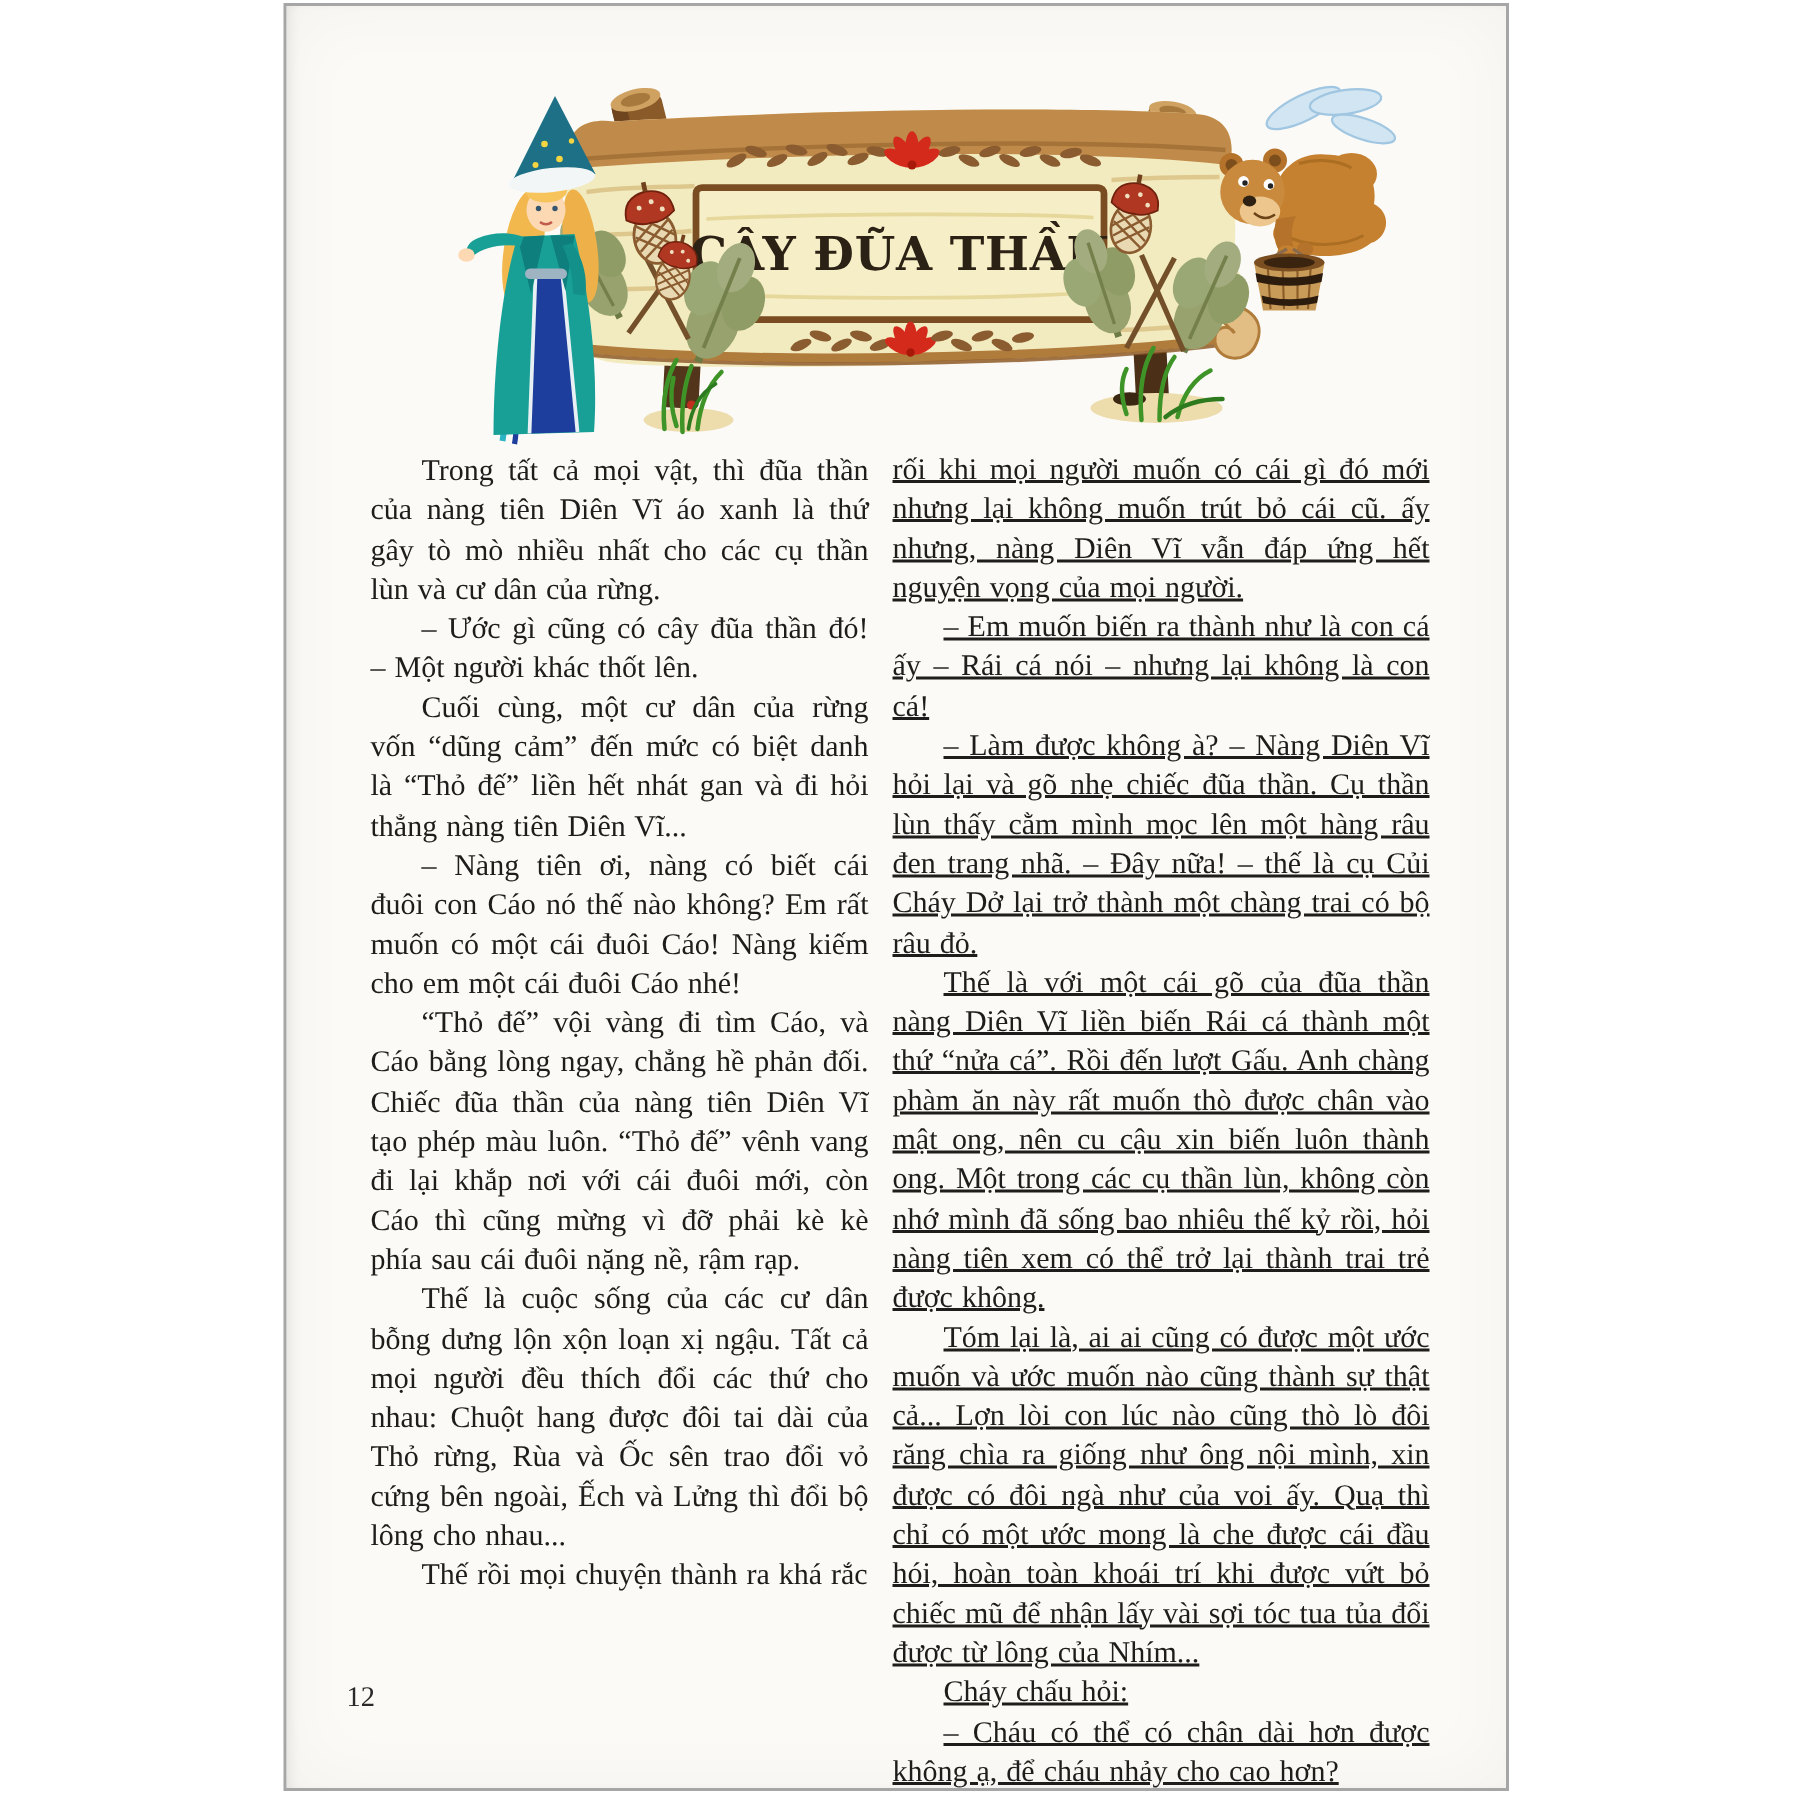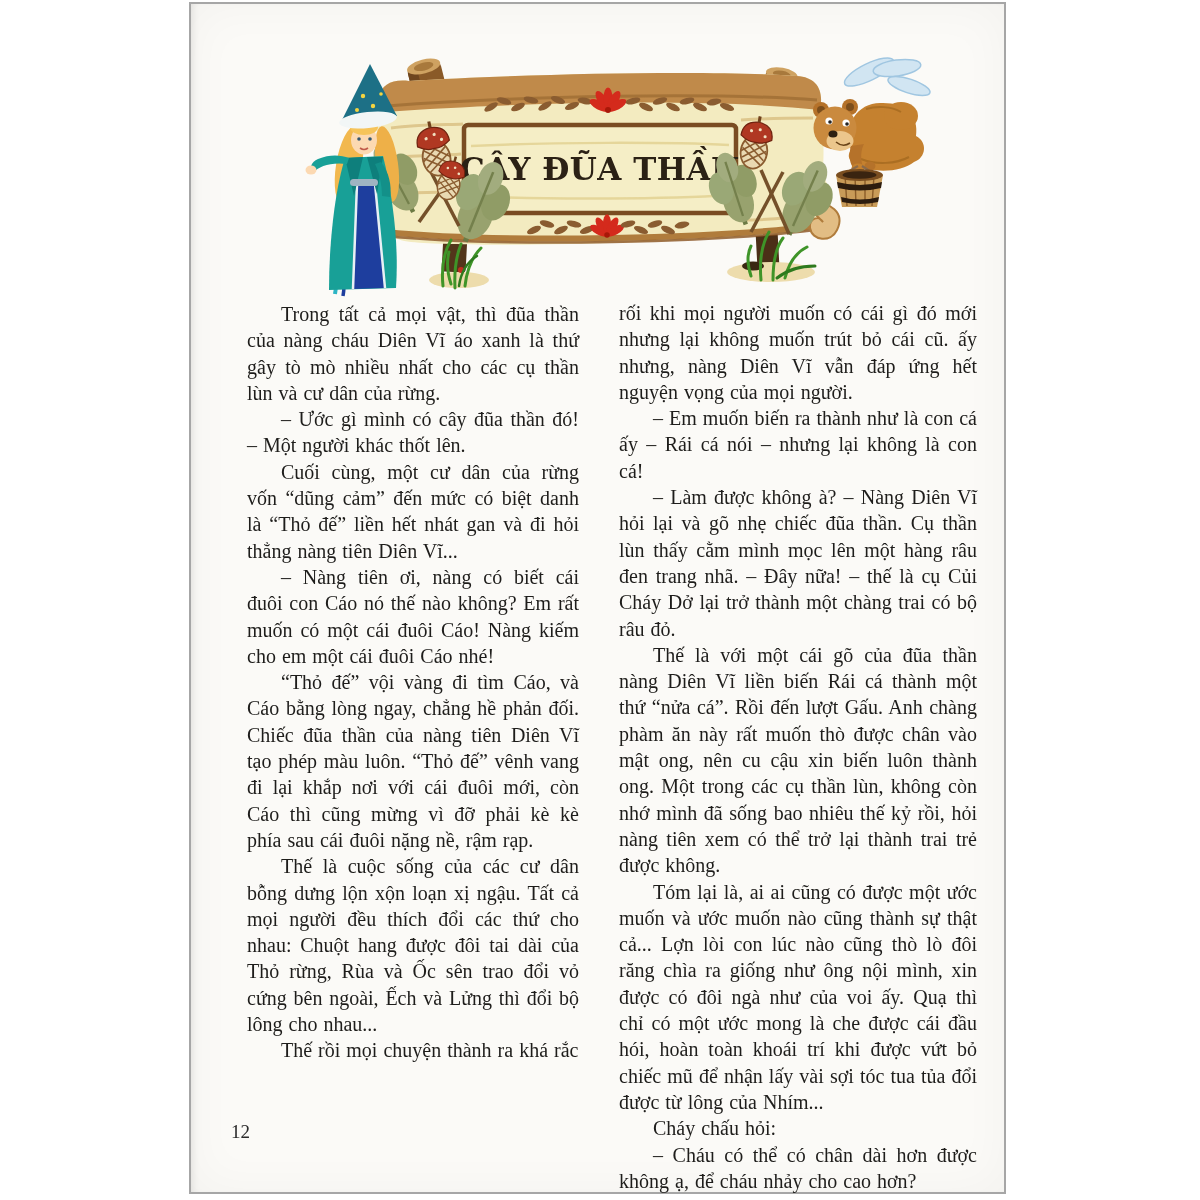--- a/index.html
+++ b/index.html
@@ -13,21 +13,21 @@
     box-shadow:inset 0 0 50px rgba(0,0,0,0.035), inset 6px 0 10px -6px rgba(0,0,0,0.12);
   }
   .header-art{position:absolute;left:100px;top:50px;width:650px;height:248px;}
   .col{position:absolute;color:#1e1d1b;}
   .col p{
     margin:0;font-size:20px;line-height:26.3px;text-align:justify;
     text-indent:34px;word-spacing:1px;
   }
   .col p.no-indent{text-indent:0;}
   .col-left{left:56px;top:297px;width:332px;}
-  .col-right{left:428px;top:296px;width:358px;}
+  .col-right{left:404px;top:296px;width:358px;text-decoration:underline;}
   .page-number{
     position:absolute;left:40px;top:1117px;font-size:19px;color:#2a2a2a;text-align:center;
   }
 </style>
 </head>
 <body>
 
 <div class="page">
 
   <svg class="header-art" viewBox="0 0 650 248" aria-hidden="true">
@@ -227,22 +227,22 @@
     </g>
     <g>
       <ellipse cx="480" cy="218" rx="44" ry="10" fill="#eddcac"></ellipse>
       <ellipse cx="462" cy="212" rx="11" ry="4.5" fill="#3a2712"></ellipse>
       <path d="M470,226 C468,204 472,188 478,178 M482,226 C482,206 486,192 492,184 M494,224 C498,208 506,198 516,193 M460,222 C456,210 456,200 460,192" stroke="#3f9428" stroke-width="3" fill="none" stroke-linecap="round"></path>
       <path d="M486,224 C496,216 510,212 524,212" stroke="#2e7a1e" stroke-width="3" fill="none" stroke-linecap="round"></path>
     </g>
   </svg>
 
   <div class="col col-left">
-    <p>Trong tất cả mọi vật, thì đũa thần của nàng cháu Diên Vĩ áo xanh là thứ gây tò mò nhiều nhất cho các cụ thần lùn và cư dân của rừng.</p>
-    <p>– Ước gì mình có cây đũa thần đó! – Một người khác thốt lên.</p>
+    <p>Trong tất cả mọi vật, thì đũa thần của nàng tiên Diên Vĩ áo xanh là thứ gây tò mò nhiều nhất cho các cụ thần lùn và cư dân của rừng.</p>
+    <p>– Ước gì cũng có cây đũa thần đó! – Một người khác thốt lên.</p>
     <p>Cuối cùng, một cư dân của rừng vốn “dũng cảm” đến mức có biệt danh là “Thỏ đế” liền hết nhát gan và đi hỏi thẳng nàng tiên Diên Vĩ...</p>
     <p>– Nàng tiên ơi, nàng có biết cái đuôi con Cáo nó thế nào không? Em rất muốn có một cái đuôi Cáo! Nàng kiếm cho em một cái đuôi Cáo nhé!</p>
     <p>“Thỏ đế” vội vàng đi tìm Cáo, và Cáo bằng lòng ngay, chẳng hề phản đối. Chiếc đũa thần của nàng tiên Diên Vĩ tạo phép màu luôn. “Thỏ đế” vênh vang đi lại khắp nơi với cái đuôi mới, còn Cáo thì cũng mừng vì đỡ phải kè kè phía sau cái đuôi nặng nề, rậm rạp.</p>
     <p>Thế là cuộc sống của các cư dân bỗng dưng lộn xộn loạn xị ngậu. Tất cả mọi người đều thích đổi các thứ cho nhau: Chuột hang được đôi tai dài của Thỏ rừng, Rùa và Ốc sên trao đổi vỏ cứng bên ngoài, Ếch và Lửng thì đổi bộ lông cho nhau...</p>
     <p>Thế rồi mọi chuyện thành ra khá rắc</p>
   </div>
 
   <div class="col col-right">
     <p class="no-indent">rối khi mọi người muốn có cái gì đó mới nhưng lại không muốn trút bỏ cái cũ. ấy nhưng, nàng Diên Vĩ vẫn đáp ứng hết nguyện vọng của mọi người.</p>
     <p>– Em muốn biến ra thành như là con cá ấy – Rái cá nói – nhưng lại không là con cá!</p>

